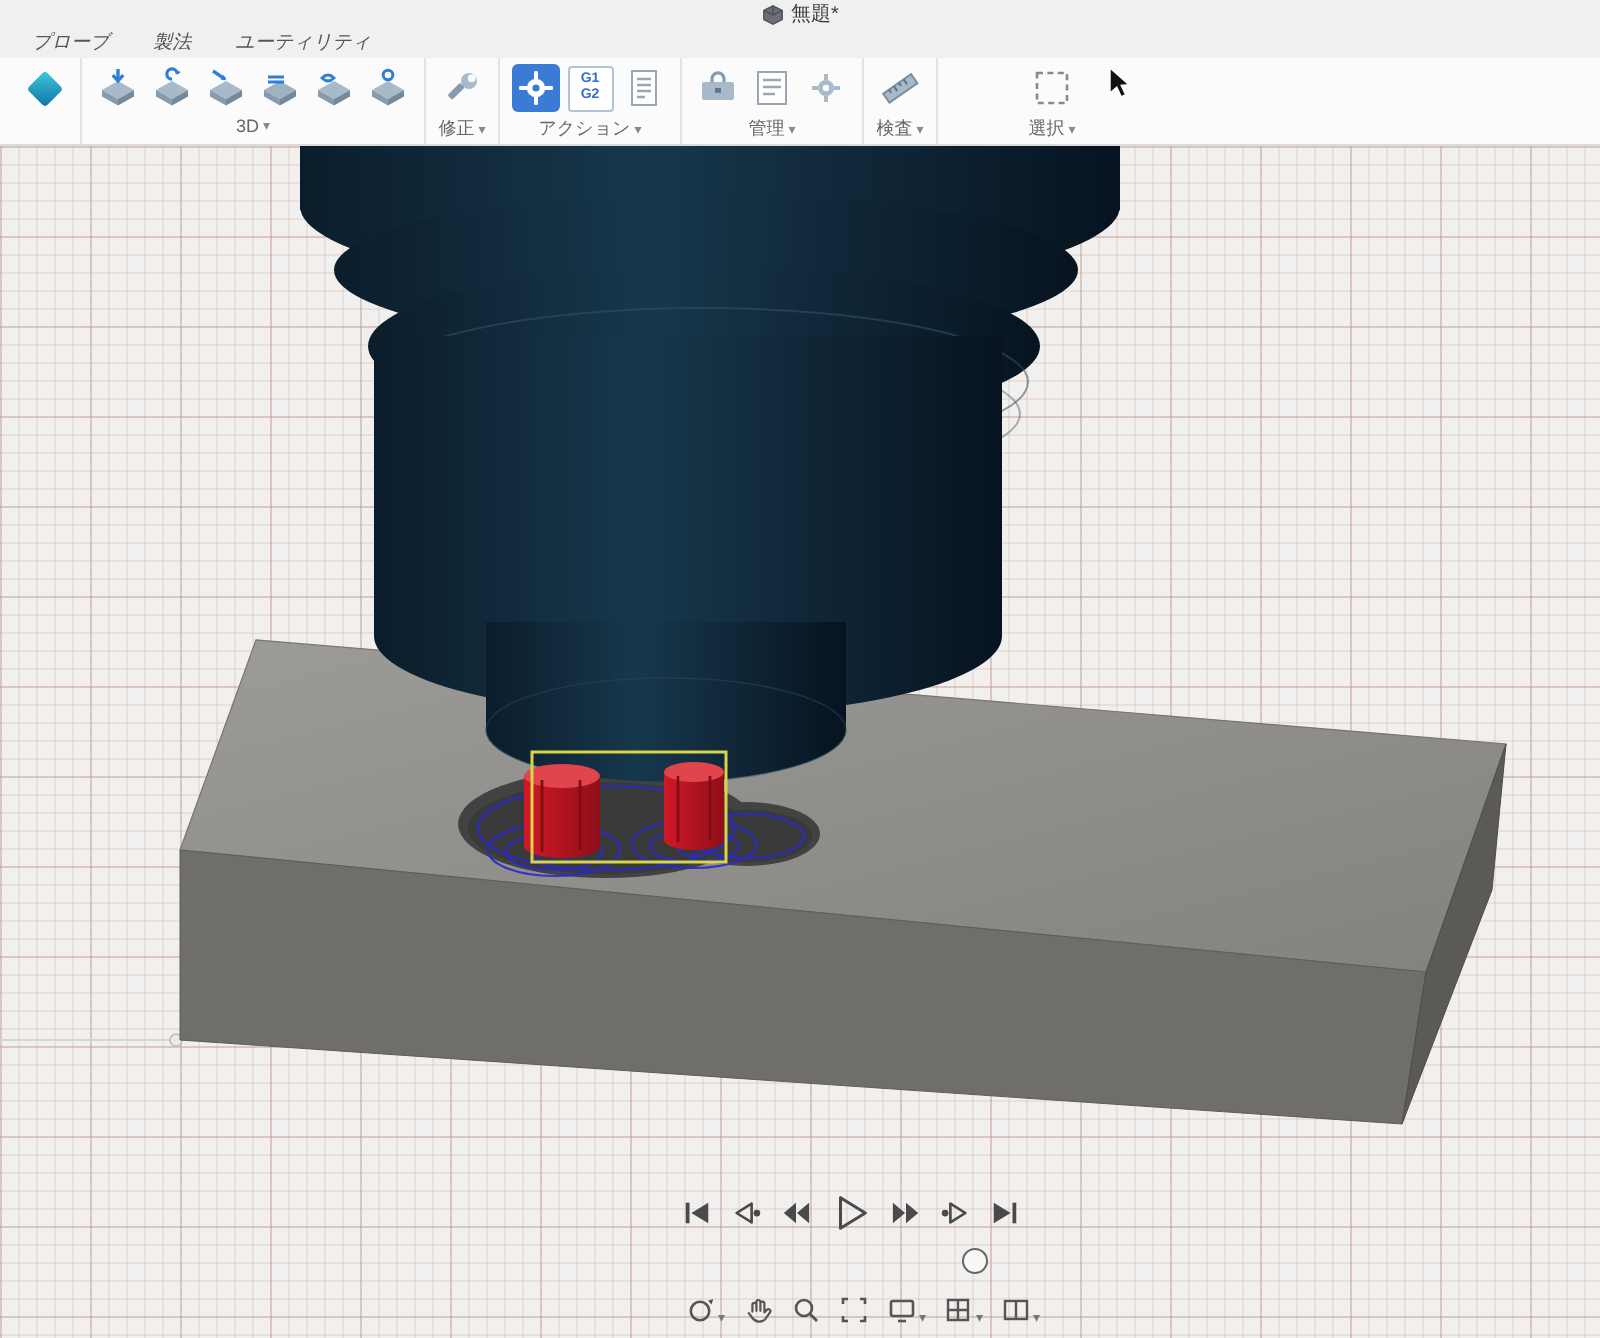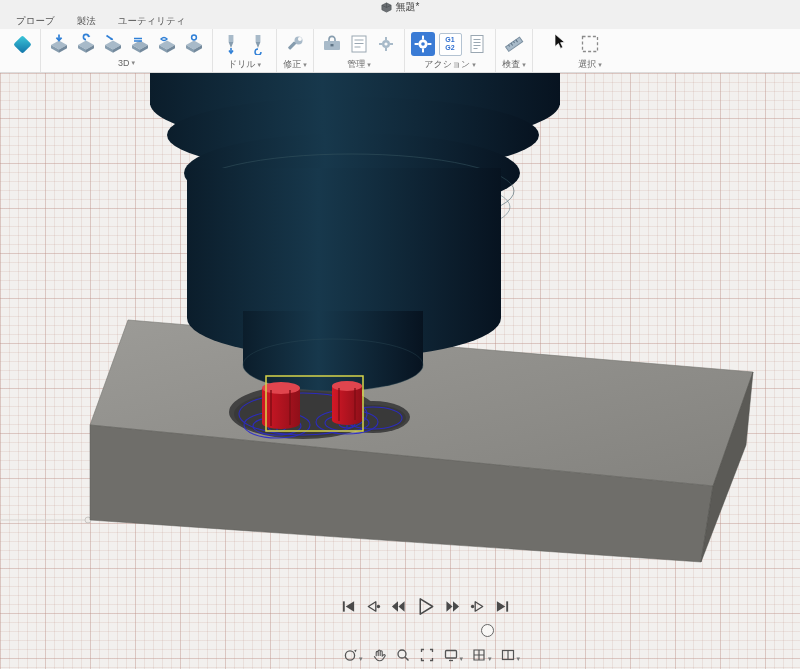--- a/index.html
+++ b/index.html
@@ -2,21 +2,21 @@
 <html><head>
 <meta charset="utf-8">
 <style>
   html,body{margin:0;padding:0;}
   body{font-family:"Liberation Sans",sans-serif;background:#d8d8d8;}
   .app{position:relative;width:800px;height:669px;background:#fff;overflow:hidden;color:#4a4a4a;}
 
   
   .titlebar{height:14px;background:#f0f0f0;display:flex;align-items:center;justify-content:center;gap:4px;font-size:10px;color:#3d3d3d;}
   .tabbar{height:15px;background:#f0f0f0;display:flex;align-items:center;gap:22px;padding:0 0 0 16px;font-size:9.5px;color:#555;}
-  .tabbar .tab{cursor:default;white-space:nowrap;}
+  .tabbar .tab{cursor:default;white-space:nowrap;font-style:italic;}
   .toolbar{height:43px;background:#fbfbfb;border-bottom:1px solid #dcdcdc;display:flex;align-items:stretch;padding-left:4px;}
   .tgroup{display:flex;flex-direction:column;align-items:center;padding:2px 6px 0 6px;border-right:1px solid #e3e3e3;}
   .tgroup:last-child{border-right:none;margin-left:39px;}
   .ticons{display:flex;gap:3px;align-items:center;height:26px;}
   .ticon{width:24px;height:24px;display:flex;align-items:center;justify-content:center;border-radius:3px;}
   .ticon.active-tool{background:#3a7bd5;}
   .tlabel{font-size:9px;color:#666;margin-top:1px;white-space:nowrap;display:flex;gap:2px;align-items:center;}
   .caret{font-size:7px;color:#888;}
   .i22{width:22px;height:22px;display:block;}
   .diamond{width:13px;height:13px;transform:rotate(45deg);background:linear-gradient(135deg,#3cc8da,#1173a8);border-radius:2px;display:block;}
@@ -128,57 +128,67 @@
             <circle cx="11" cy="4.5" r="2.4" fill="none" stroke="#2f7fd6" stroke-width="1.5"></circle>
           </svg>
         </div>
       </div>
       <div class="tlabel">
         <span>3D</span>
           <span class="caret">▾</span>
       </div>
     </div>
 
-    <div class="tgroup">
-      <div class="ticons">
-        <div class="ticon">
-          <svg class="i22" viewBox="0 0 22 22">
-            <rect x="8.6" y="2" width="4.8" height="7" fill="#a8bac9"></rect>
-            <path d="M8.6 9 h4.8 L11 15 Z" fill="#869cae"></path>
-            <path d="M11 15 v4" stroke="#2f7fd6" stroke-width="1.6" fill="none"></path>
-            <path d="M9 17.6 L11 20.2 L13 17.6" fill="none" stroke="#2f7fd6" stroke-width="1.6"></path>
-          </svg>
-        </div>
-        <div class="ticon">
-          <svg class="i22" viewBox="0 0 22 22">
-            <rect x="8.6" y="2" width="4.8" height="7" fill="#a8bac9"></rect>
-            <path d="M8.6 9 h4.8 L11 15 Z" fill="#869cae"></path>
-            <path d="M11 16 a3 3 0 1 0 3 3" fill="none" stroke="#2f7fd6" stroke-width="1.5"></path>
-          </svg>
-        </div>
-      </div>
-      <div class="tlabel">
-        <span>ドリル</span>
-          <span class="caret">▾</span>
-      </div>
-    </div>
 
 
     <div class="tgroup">
       <div class="ticons">
         <div class="ticon">
           <svg class="i22" viewBox="0 0 22 22">
             <circle cx="14.5" cy="7.5" r="4" fill="#a8bac9"></circle>
             <circle cx="15.9" cy="6.1" r="2" fill="#fbfbfb"></circle>
             <rect x="3.6" y="11" width="9" height="3.4" rx="1" transform="rotate(-45 8 12.7)" fill="#869cae"></rect>
           </svg>
         </div>
       </div>
       <div class="tlabel">
         <span>修正</span>
+          <span class="caret">▾</span>
+      </div>
+    </div>
+
+    <div class="tgroup">
+      <div class="ticons">
+        <div class="ticon active-tool">
+          <svg class="i22" viewBox="0 0 22 22">
+            <g fill="#ffffff">
+              <circle cx="11" cy="11" r="4.6"></circle>
+              <rect x="10" y="2.6" width="2" height="4"></rect>
+              <rect x="10" y="15.4" width="2" height="4"></rect>
+              <rect x="2.6" y="10" width="4" height="2"></rect>
+              <rect x="15.4" y="10" width="4" height="2"></rect>
+            </g>
+            <circle cx="11" cy="11" r="1.8" fill="#3a7bd5"></circle>
+          </svg>
+        </div>
+        <div class="ticon">
+          <div class="g1g2">
+            <span>G1</span>
+            <span>G2</span>
+          </div>
+        </div>
+        <div class="ticon">
+          <svg class="i22" viewBox="0 0 22 22">
+            <rect x="5" y="2.5" width="12" height="17" fill="#fff" stroke="#9aa7b2"></rect>
+            <path d="M7.5 6.5 h7 M7.5 9.5 h7 M7.5 12.5 h7 M7.5 15.5 h4" stroke="#9aa7b2" stroke-width="1.2"></path>
+          </svg>
+        </div>
+      </div>
+      <div class="tlabel">
+        <span>アクション</span>
           <span class="caret">▾</span>
       </div>
     </div>
 
     <div class="tgroup">
       <div class="ticons">
         <div class="ticon">
           <svg class="i22" viewBox="0 0 22 22">
             <rect x="3" y="8" width="16" height="9" rx="1" fill="#a8bac9"></rect>
             <path d="M8 8 v-1.6 a3 3 0 0 1 6 0 V8" fill="none" stroke="#869cae" stroke-width="1.6"></path>
@@ -199,53 +209,20 @@
               <rect x="10" y="15" width="2" height="3"></rect>
               <rect x="4" y="10" width="3" height="2"></rect>
               <rect x="15" y="10" width="3" height="2"></rect>
             </g>
             <circle cx="11" cy="11" r="1.6" fill="#fbfbfb"></circle>
           </svg>
         </div>
       </div>
       <div class="tlabel">
         <span>管理</span>
-          <span class="caret">▾</span>
-      </div>
-    </div>
-
-    <div class="tgroup">
-      <div class="ticons">
-        <div class="ticon active-tool">
-          <svg class="i22" viewBox="0 0 22 22">
-            <g fill="#ffffff">
-              <circle cx="11" cy="11" r="4.6"></circle>
-              <rect x="10" y="2.6" width="2" height="4"></rect>
-              <rect x="10" y="15.4" width="2" height="4"></rect>
-              <rect x="2.6" y="10" width="4" height="2"></rect>
-              <rect x="15.4" y="10" width="4" height="2"></rect>
-            </g>
-            <circle cx="11" cy="11" r="1.8" fill="#3a7bd5"></circle>
-          </svg>
-        </div>
-        <div class="ticon">
-          <div class="g1g2">
-            <span>G1</span>
-            <span>G2</span>
-          </div>
-        </div>
-        <div class="ticon">
-          <svg class="i22" viewBox="0 0 22 22">
-            <rect x="5" y="2.5" width="12" height="17" fill="#fff" stroke="#9aa7b2"></rect>
-            <path d="M7.5 6.5 h7 M7.5 9.5 h7 M7.5 12.5 h7 M7.5 15.5 h4" stroke="#9aa7b2" stroke-width="1.2"></path>
-          </svg>
-        </div>
-      </div>
-      <div class="tlabel">
-        <span>アクション</span>
           <span class="caret">▾</span>
       </div>
     </div>
 
     <div class="tgroup">
       <div class="ticons">
         <div class="ticon">
           <svg class="i22" viewBox="0 0 22 22">
             <g transform="rotate(-35 11 11)">
               <rect x="2.5" y="8.5" width="17" height="5.5" fill="#a8bac9" stroke="#7b8fa0"></rect>

